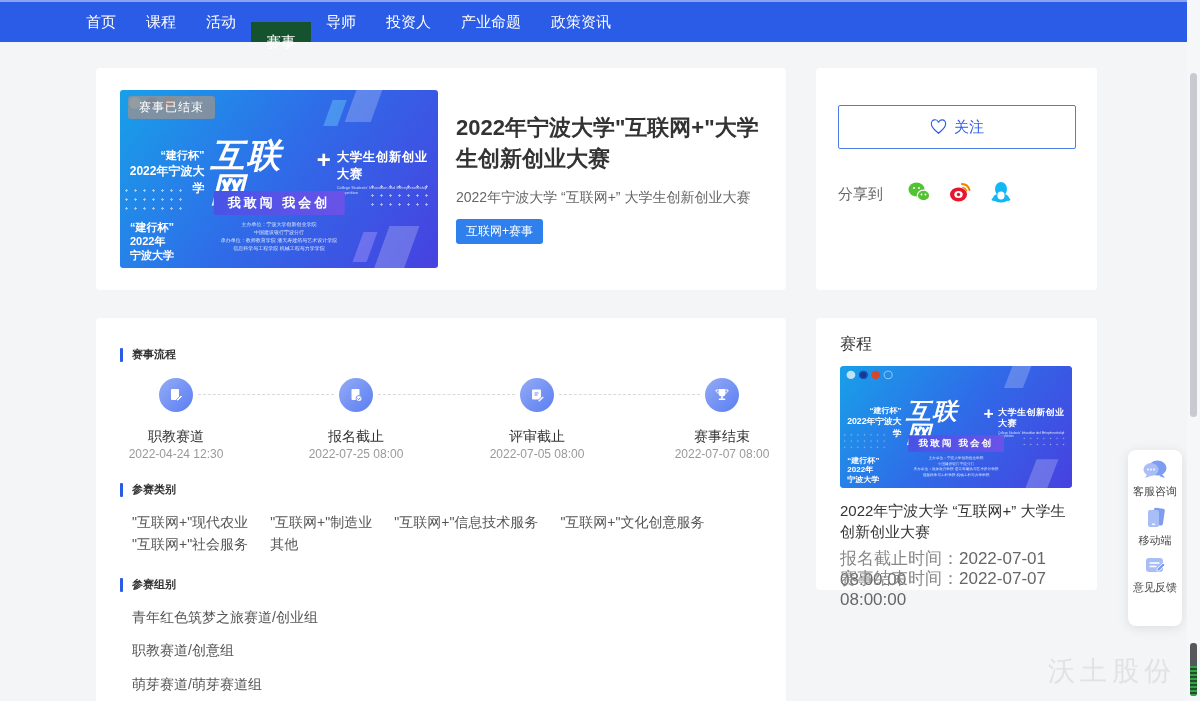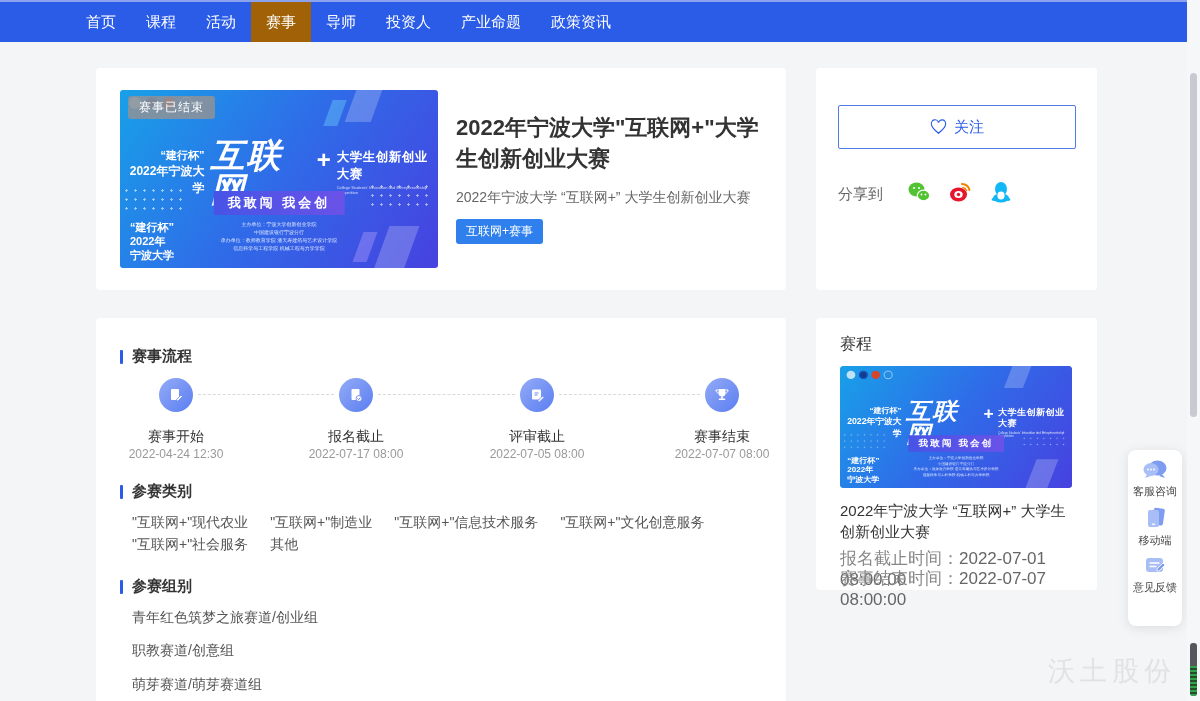--- a/index.html
+++ b/index.html
@@ -4,21 +4,21 @@
 <style>
   * { margin:0; padding:0; box-sizing:border-box; }
   html,body { width:1200px; height:701px; }
   body { font-family:"Liberation Sans","DejaVu Sans",sans-serif; background:#f4f5f7; }
   .viewport { position:relative; width:1200px; height:701px; overflow:hidden; background:#f4f5f7; }
 
   
   .topstrip { position:absolute; left:0; top:0; width:1200px; height:2px; background:#8ba2ee; }
   .nav { position:absolute; left:0; top:2px; width:1200px; height:40px; background:#2a5ce8; display:flex; align-items:stretch; padding-left:71px; }
   .nav-item { color:#fff; font-size:15px; line-height:40px; padding:0 15px; cursor:pointer; white-space:nowrap; }
-  .nav-item.active { background:#a16207; }
+  .nav-item.active { background:#14532d;margin-top:20px; }
 
   
   .card { position:absolute; background:#fff; border-radius:4px; }
   .card-hero   { left:96px;  top:68px;  width:690px; height:222px; }
   .card-follow { left:816px; top:68px;  width:281px; height:222px; }
   .card-detail { left:96px;  top:318px; width:690px; height:430px; }
   .card-sched  { left:816px; top:318px; width:281px; height:272px; }
 
   
   .banner { position:relative; width:318px; height:178px; border-radius:3px; overflow:hidden;
@@ -71,21 +71,21 @@
   .follow-btn { position:absolute; left:22px; top:37px; width:238px; height:44px; border:1px solid #4d7be8;
                 border-radius:2px; display:flex; align-items:center; justify-content:center; gap:7px;
                 color:#2a5ce8; font-size:15px; cursor:pointer; background:#fff; }
   .share-row { position:absolute; left:22px; top:112px; display:flex; align-items:flex-end; }
   .share-label { font-size:15px; color:#666; margin-right:24px; }
   .share-icon { width:24px; height:24px; margin-right:17px; cursor:pointer; }
 
   
   .sec-title { position:absolute; display:flex; align-items:center; }
   .sec-bar { width:3px; height:14px; background:#2a5ce8; border-radius:1px; margin-right:9px; }
-  .sec-text { font-size:15px; font-weight:600; color:#333; }
+  .sec-text { font-size:11px; font-weight:600; color:#333; }
   .st-flow { left:24px; top:29px; }
   .st-cat  { left:24px; top:164px; }
   .st-grp  { left:24px; top:259px; }
 
   .tl-seg { position:absolute; top:76px; border-top:1px dashed #d9d9d9; }
   .seg1 { left:102px; width:136px; }
   .seg2 { left:282px; width:137px; }
   .seg3 { left:463px; width:141px; }
   .tl-step { position:absolute; top:60px; width:140px; text-align:center; }
   .tls1{left:10px;} .tls2{left:190px;} .tls3{left:371px;} .tls4{left:556px;}
@@ -229,33 +229,33 @@
     <div class="tl-seg seg2"></div>
     <div class="tl-seg seg3"></div>
 
     <div class="tl-step tls1">
       <div class="tl-circle">
         <svg width="16" height="16" viewBox="0 0 16 16">
             <rect x="3" y="2" width="8" height="11" rx="1" fill="#fff"></rect>
             <path d="M8.5 12.5 L13 8 L14.5 9.5 L10 14 L8.5 14 Z" fill="#fff" stroke="#5b7ef2" stroke-width="0.8"></path>
           </svg>
       </div>
-      <div class="tl-name">赛事开始</div>
+      <div class="tl-name">职教赛道</div>
       <div class="tl-date">2022-04-24 12:30</div>
     </div>
     <div class="tl-step tls2">
       <div class="tl-circle">
         <svg width="16" height="16" viewBox="0 0 16 16">
             <rect x="3.5" y="2" width="8" height="11" rx="1" fill="#fff"></rect>
             <circle cx="11" cy="11.5" r="3" fill="#fff" stroke="#5b7ef2" stroke-width="0.8"></circle>
             <path d="M9.6 11.5 L10.7 12.6 L12.5 10.6" fill="none" stroke="#5b7ef2" stroke-width="1"></path>
           </svg>
       </div>
       <div class="tl-name">报名截止</div>
-      <div class="tl-date">2022-07-17 08:00</div>
+      <div class="tl-date">2022-07-25 08:00</div>
     </div>
     <div class="tl-step tls3">
       <div class="tl-circle">
         <svg width="16" height="16" viewBox="0 0 16 16">
             <rect x="3" y="2.5" width="9" height="10" rx="1" fill="#fff"></rect>
             <path d="M5.5 6 H9.5 M5.5 8 H8.5" stroke="#5b7ef2" stroke-width="0.9"></path>
             <path d="M9 13.5 L13.5 9 L15 10.5 L10.5 15 L9 15 Z" fill="#fff" stroke="#5b7ef2" stroke-width="0.8"></path>
           </svg>
       </div>
       <div class="tl-name">评审截止</div>

